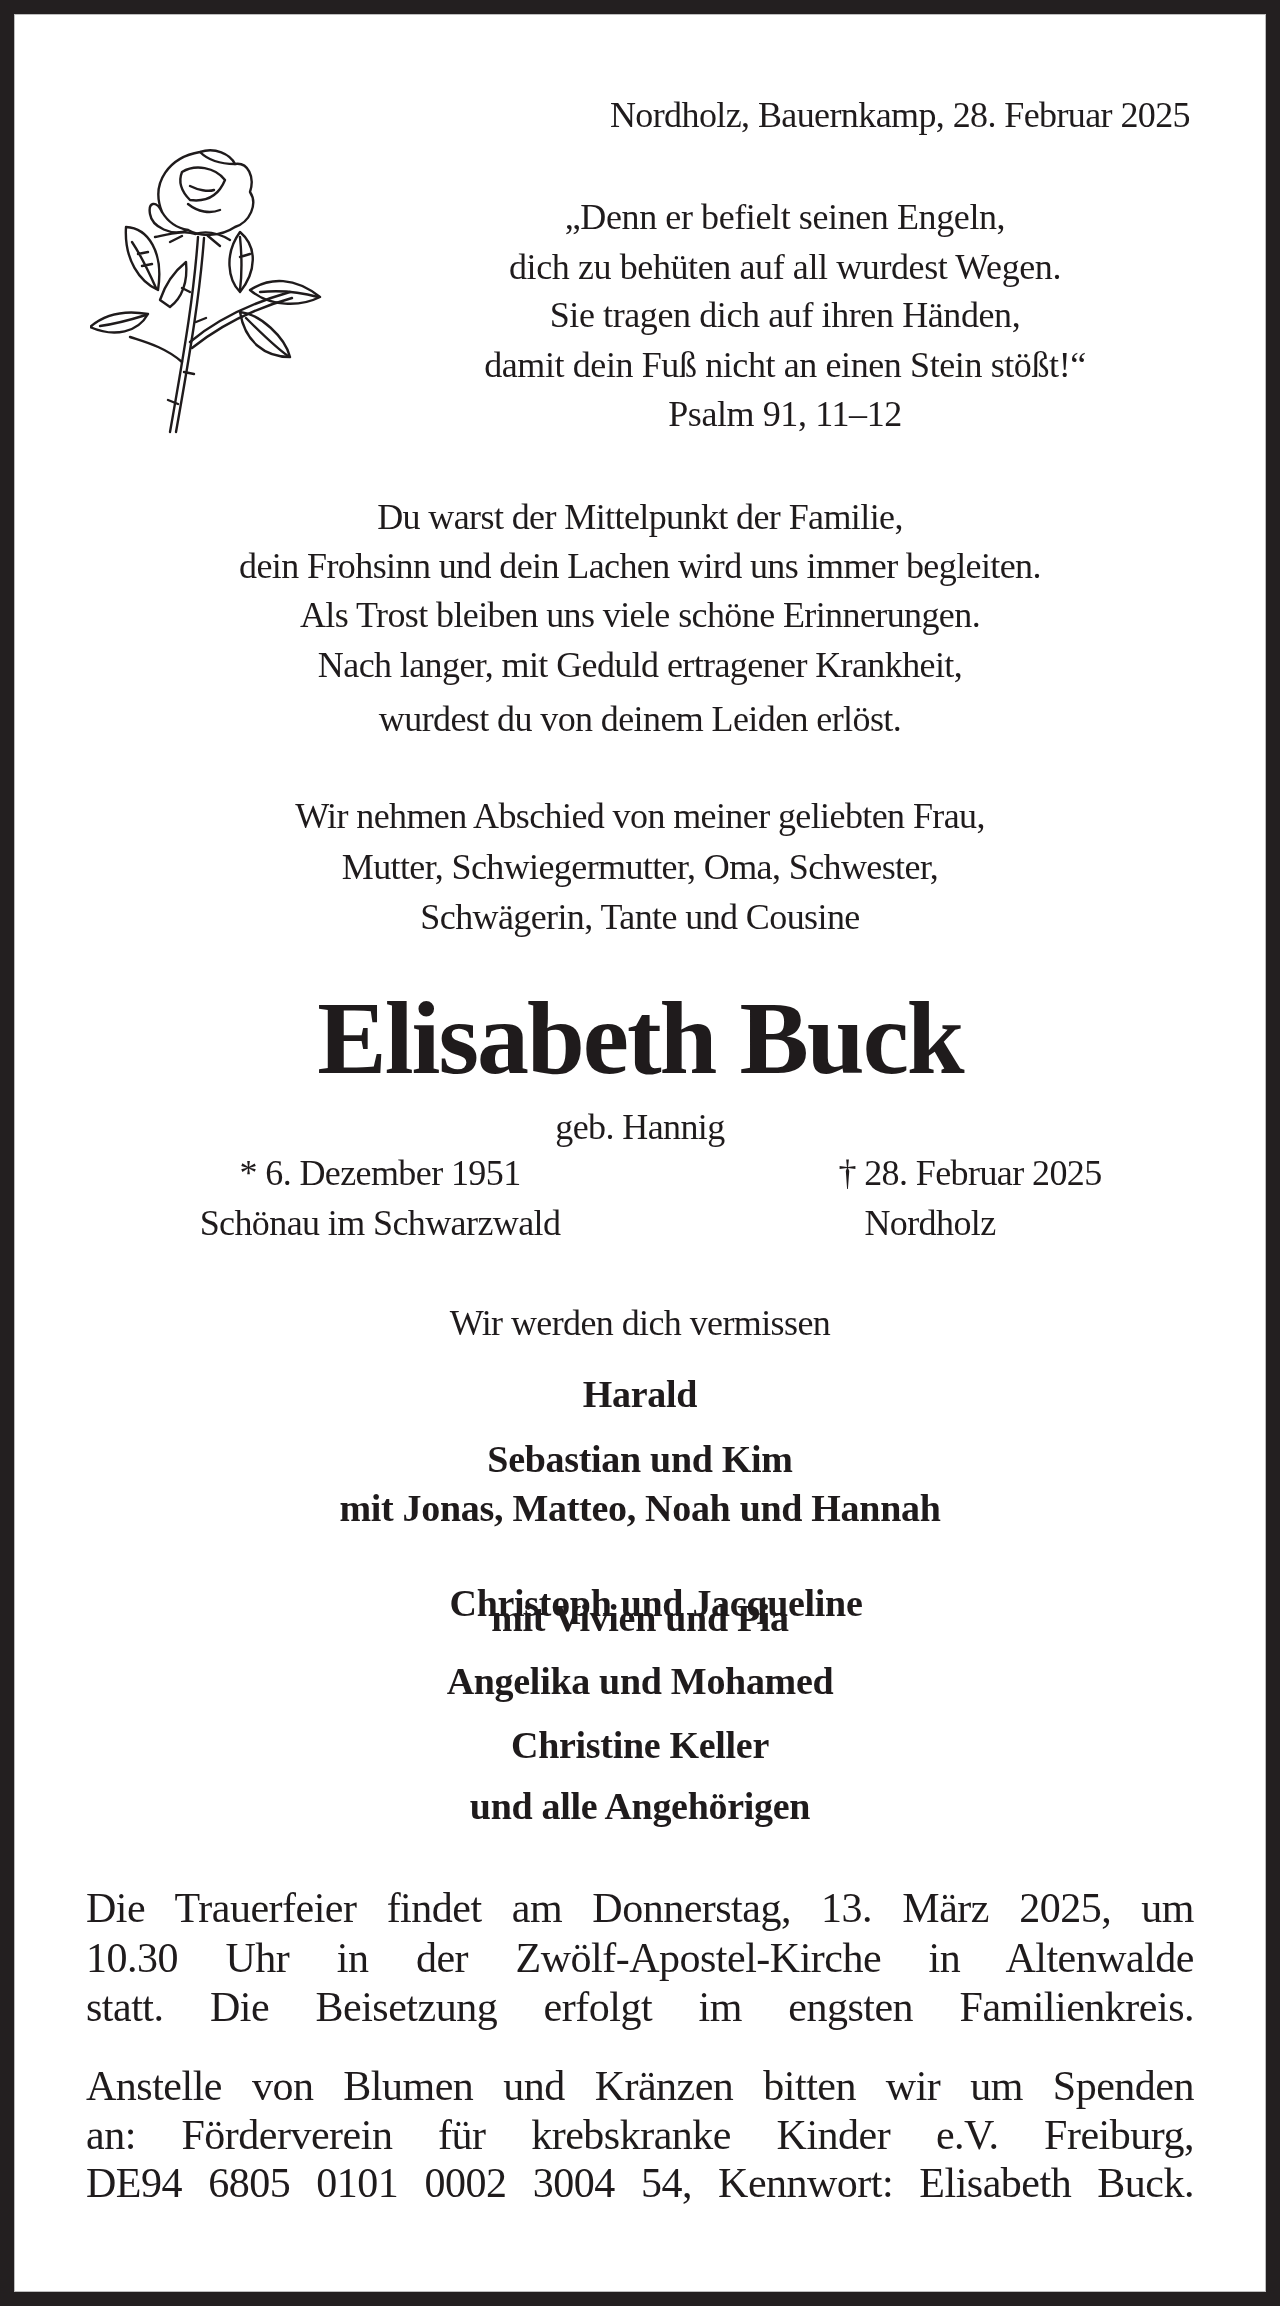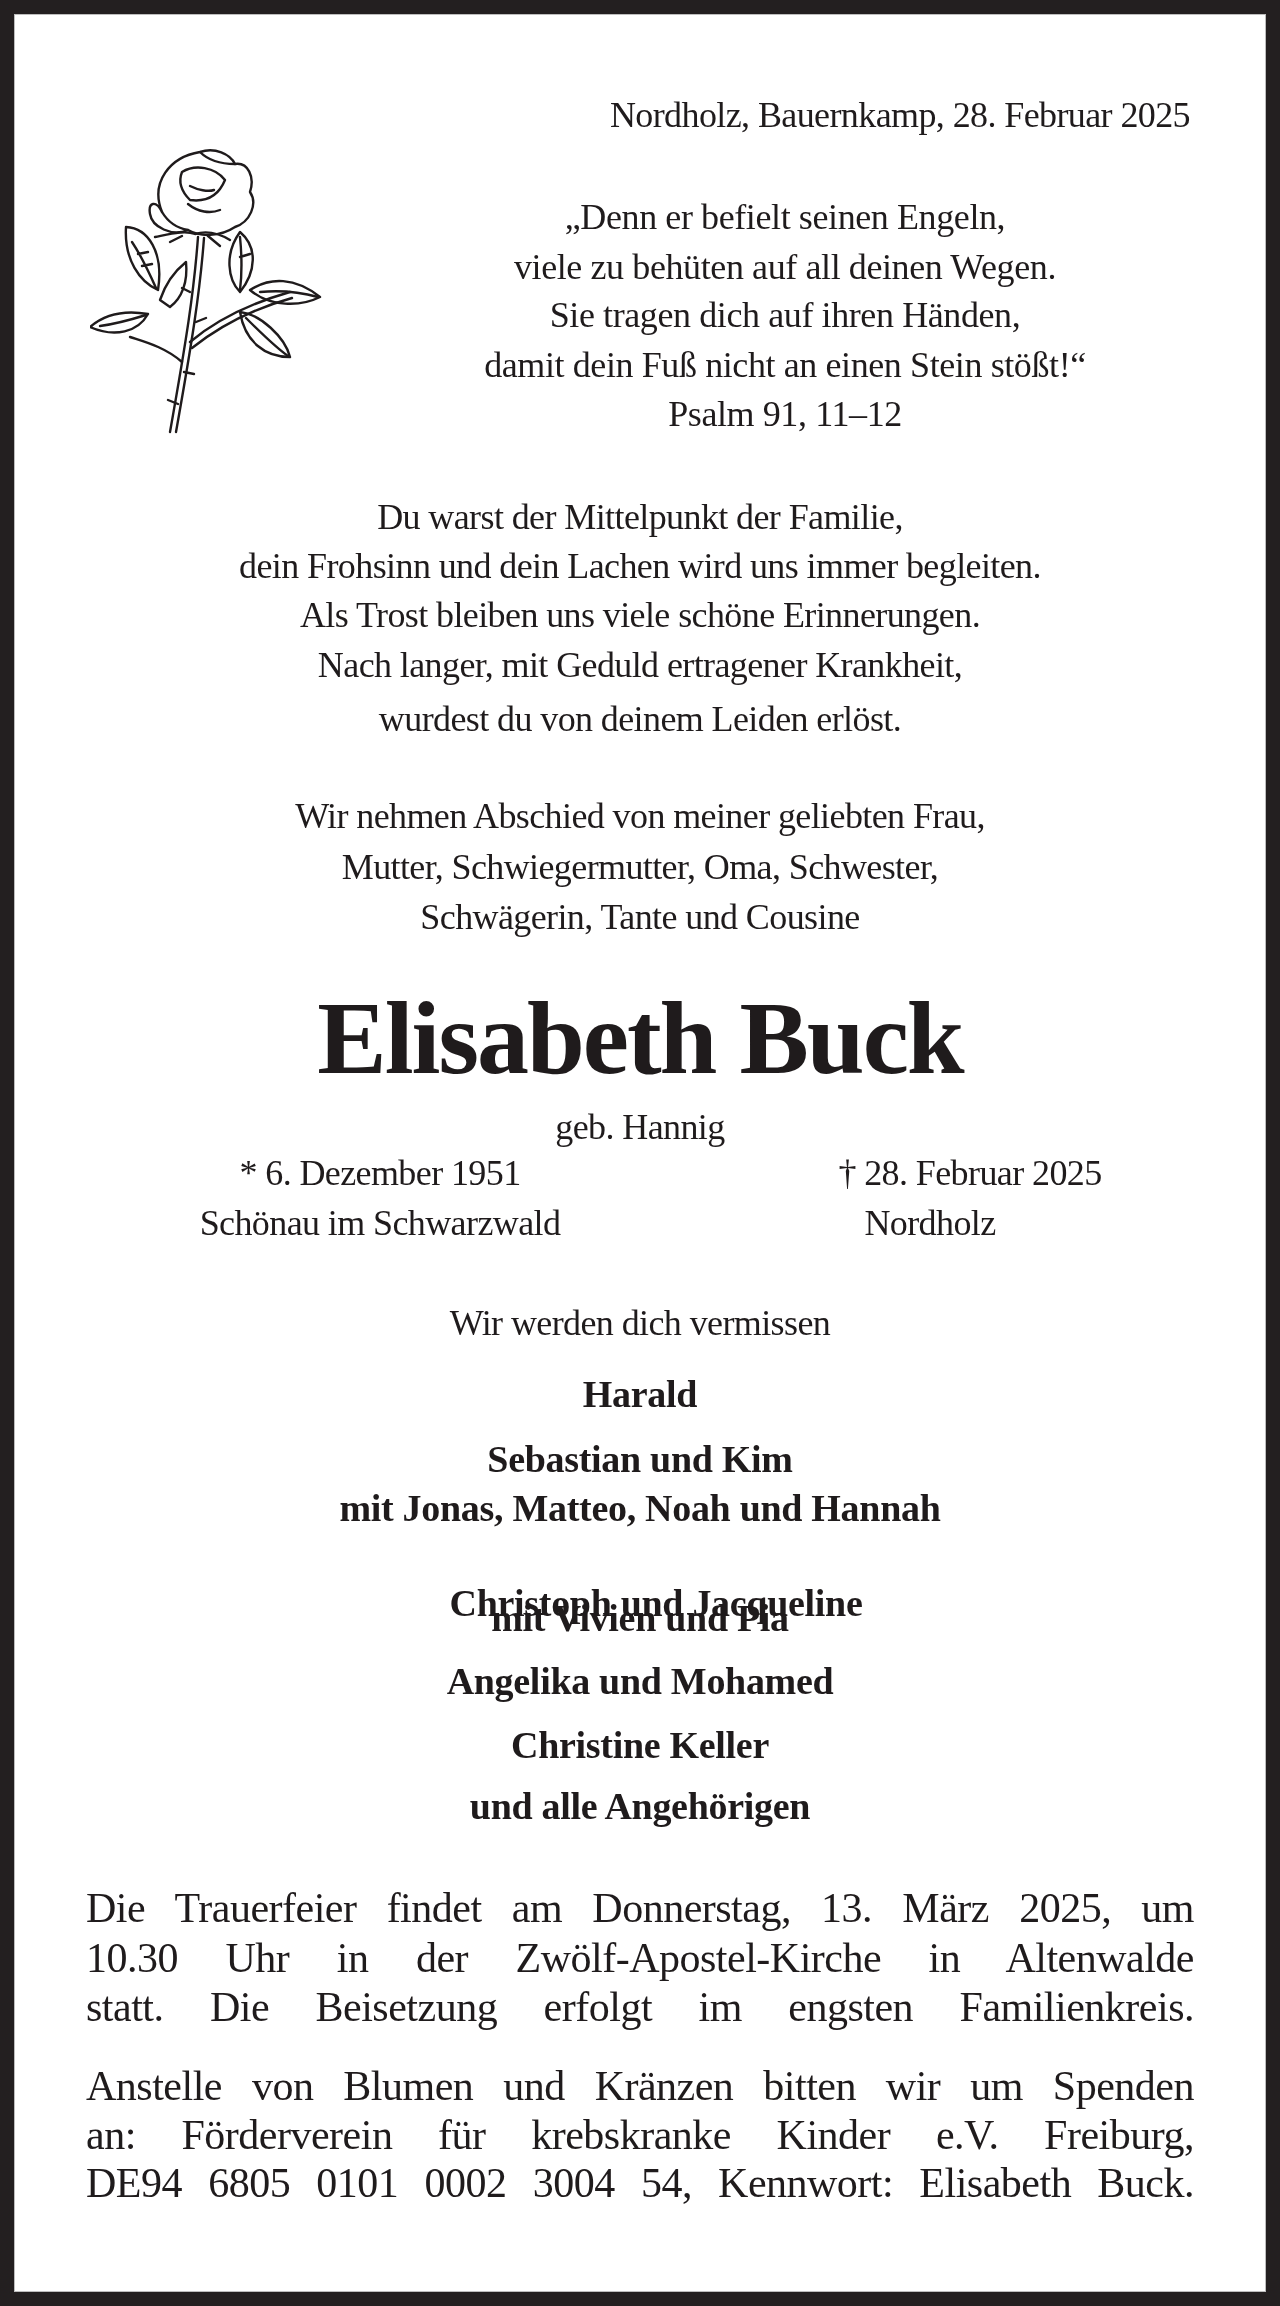--- a/index.html
+++ b/index.html
@@ -54,21 +54,21 @@
   <path d="M10 184 C25 182 40 178 56 173"></path>
   <path d="M150 90 C168 105 166 130 150 150 C138 138 134 112 150 90 Z"></path>
   <path d="M150 95 C152 115 152 132 150 148 M150 115 L160 112"></path>
   <path d="M160 148 C180 135 205 135 230 155 C210 165 180 165 160 148 Z"></path>
   <path d="M170 150 C190 148 210 150 228 155"></path>
   <path d="M150 170 C170 172 195 195 200 215 C175 215 155 200 150 170 Z"></path>
   <path d="M156 176 C170 190 185 205 198 214"></path>
 </svg>
 
 <div class="t ital" style="top:196px; left:320px; width:930px;">„Denn er befielt seinen Engeln,</div>
-<div class="t ital" style="top:246px; left:320px; width:930px;">viele zu behüten auf all deinen Wegen.</div>
+<div class="t ital" style="top:246px; left:320px; width:930px;">dich zu behüten auf all wurdest Wegen.</div>
 <div class="t ital" style="top:294px; left:320px; width:930px;">Sie tragen dich auf ihren Händen,</div>
 <div class="t ital" style="top:344px; left:320px; width:930px;">damit dein Fuß nicht an einen Stein stößt!“</div>
 <div class="t ital" style="top:393px; left:320px; width:930px;">Psalm 91, 11–12</div>
 
 <div class="t body36" style="top:496px;">Du warst der Mittelpunkt der Familie,</div>
 <div class="t body36" style="top:545px;">dein Frohsinn und dein Lachen wird uns immer begleiten.</div>
 <div class="t body36" style="top:594px;">Als Trost bleiben uns viele schöne Erinnerungen.</div>
 <div class="t body36" style="top:644px;">Nach langer, mit Geduld ertragener Krankheit,</div>
 <div class="t body36" style="top:698px;">wurdest du von deinem Leiden erlöst.</div>
 

